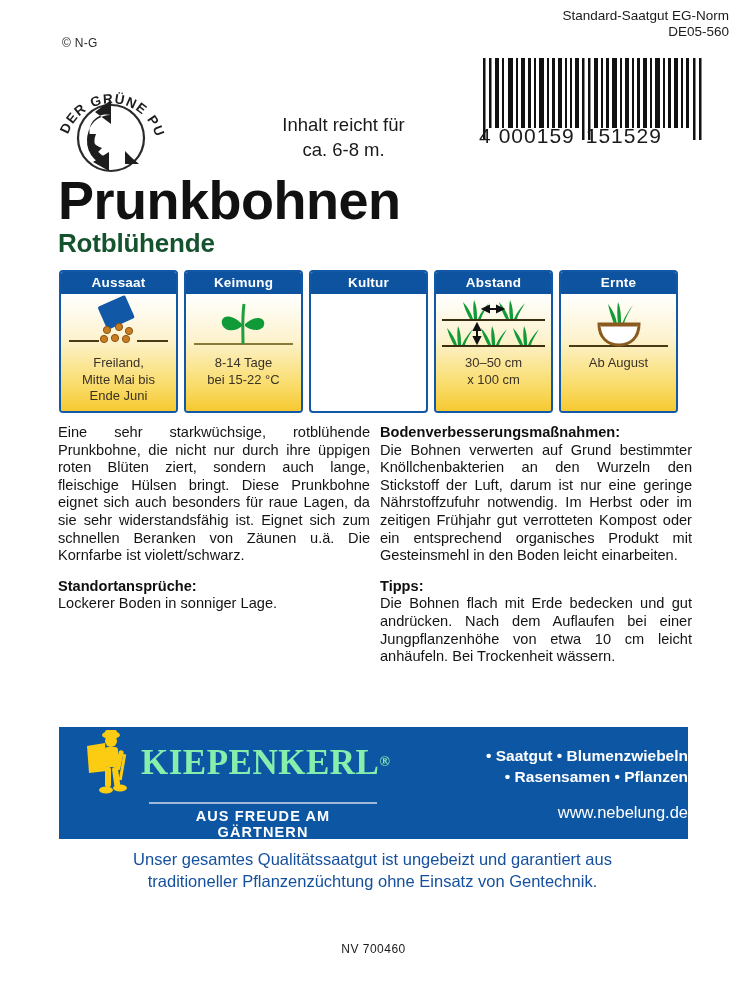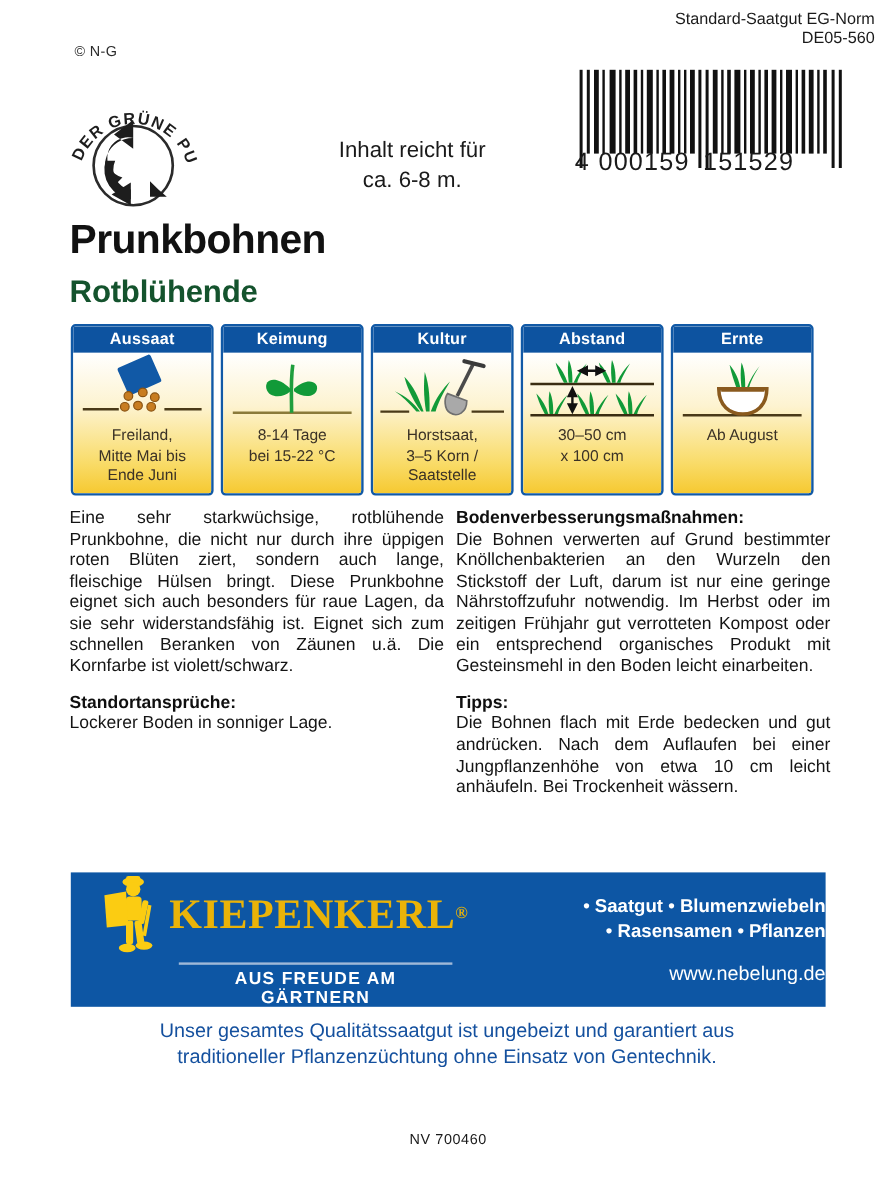--- a/index.html
+++ b/index.html
@@ -84,21 +84,21 @@
     text-align: center;
     font-size: 18.5px;
     line-height: 25px;
   }
 
   
   .title-main {
     position: absolute;
     left: 58px;
     top: 178px;
-    font-size: 34px;
+    font-size: 54px;
     font-weight: bold;
     letter-spacing: -0.5px;
     line-height: 44px;
     color: #111;
   }
   .title-sub {
     position: absolute;
     left: 58px;
     top: 228px;
     font-size: 26px;
@@ -203,21 +203,21 @@
     width: 330px;
     padding-left: 22px;
     box-sizing: border-box;
   }
   .brand-logo-row {
     display: flex;
     align-items: center;
   }
   .kiepen-figure { width: 58px; height: 72px; flex: none; }
   .kiepen-word {
-    color: #eab308;
+    color: #86efac;
     font-family: "Liberation Serif", serif;
     font-weight: bold;
     font-size: 35px;
     letter-spacing: .5px;
     line-height: 36px;
     margin-left: 2px;
   }
   .kiepen-word .reg {
     font-size: 14px;
     vertical-align: 8px;
@@ -396,40 +396,20 @@
           <path d="M59 30 C 70 20 80 24 78 31 C 76 38 65 37 59 32 Z" fill="#119a38"></path>
         </svg>
       </div>
       <div class="panel-text">8-14 Tage
 bei 15-22 °C</div>
     </div>
   </div>
 
   <div class="panel">
     <div class="panel-head">Kultur</div>
-    <div class="panel-body">
-      <div class="panel-icon">
-        <svg viewBox="0 0 115 58" aria-hidden="true">
-          <line x1="6" y1="49" x2="30" y2="49" stroke="#4a3a18" stroke-width="2"></line>
-          <line x1="82" y1="49" x2="109" y2="49" stroke="#4a3a18" stroke-width="2"></line>
-          <g fill="#119a38">
-            <path d="M40 49 C 32 38 28 28 26 20 C 34 28 38 38 42 49 Z"></path>
-            <path d="M44 49 C 42 36 42 26 43 16 C 47 28 47 38 47 49 Z"></path>
-            <path d="M48 49 C 52 38 58 30 64 24 C 58 34 54 42 52 49 Z"></path>
-            <path d="M36 49 C 30 42 24 36 18 32 C 27 36 34 42 39 49 Z"></path>
-          </g>
-          <line x1="84" y1="8" x2="70" y2="36" stroke="#4a4a4a" stroke-width="3"></line>
-          <line x1="76" y1="7" x2="92" y2="11" stroke="#3a3a3a" stroke-width="3.5" stroke-linecap="round"></line>
-          <path d="M62 34 L 78 40 C 78 50 70 54 64 50 C 59 47 59 38 62 34 Z" fill="#a9a9a9" stroke="#6f6f6f" stroke-width="1.4"></path>
-        </svg>
-      </div>
-      <div class="panel-text">Horstsaat,
-3–5 Korn /
-Saatstelle</div>
-    </div>
   </div>
 
   <div class="panel">
     <div class="panel-head">Abstand</div>
     <div class="panel-body">
       <div class="panel-icon">
         <svg viewBox="0 0 115 58" aria-hidden="true">
           <line x1="6" y1="26" x2="109" y2="26" stroke="#3a2d12" stroke-width="2"></line>
           <line x1="6" y1="52" x2="109" y2="52" stroke="#3a2d12" stroke-width="2"></line>
           <g fill="#119a38">

